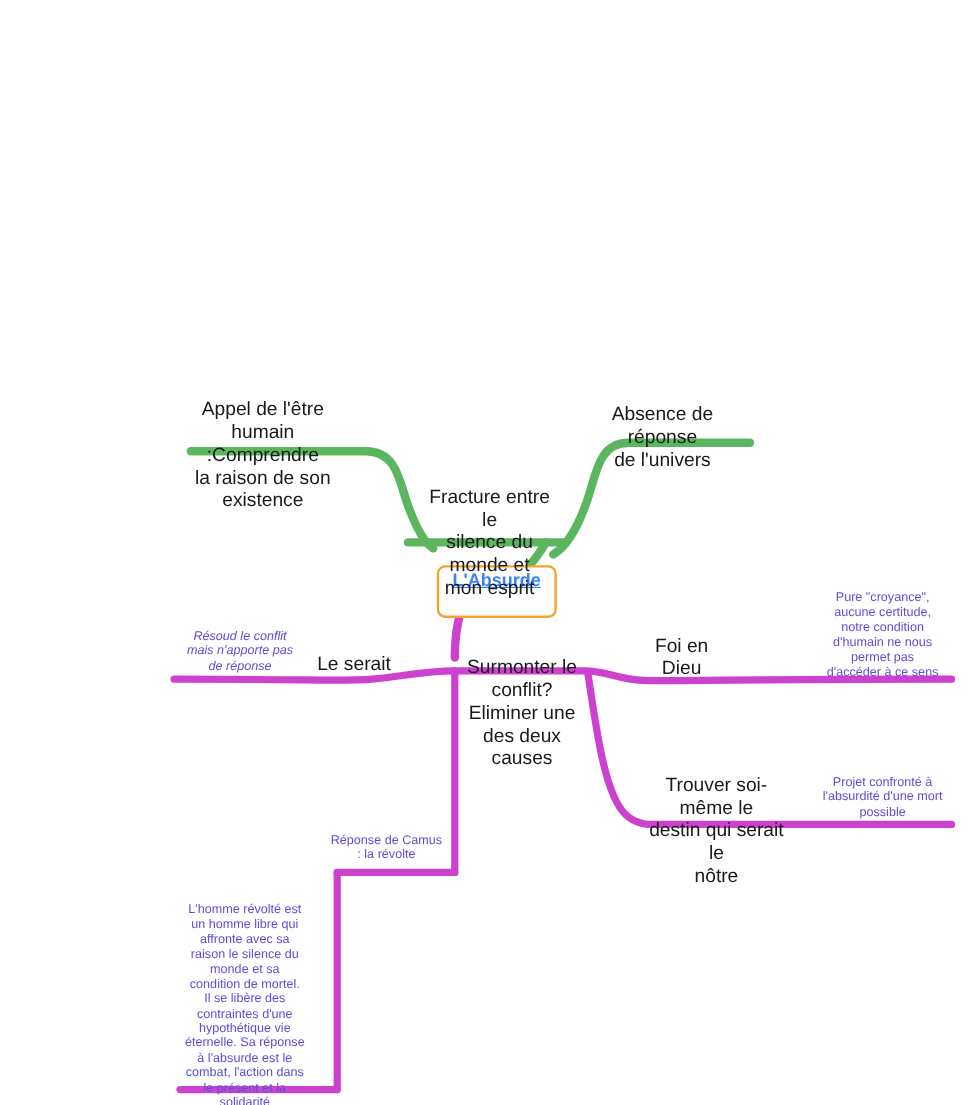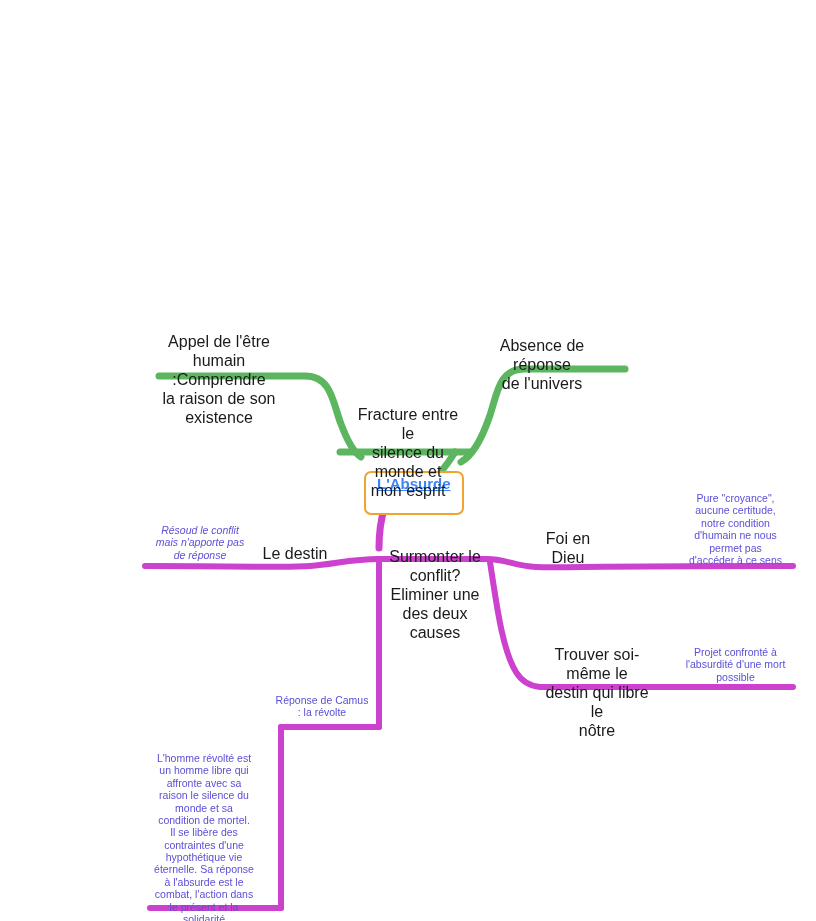--- a/index.html
+++ b/index.html
@@ -84,48 +84,48 @@
   </g>
 </svg>
 
 <div class="center-node" style="left:364px; top:471px;">L'Absurde</div>
 
 <div class="label lbl-black" style="left:160px; top:333px; width:118px;">Appel de l'être
 humain :Comprendre
 la raison de son
 existence</div>
 
-<div class="label lbl-black" style="left:481px; top:337px; width:122px;">Absence de réponse
+<div class="label lbl-black" style="left:491px; top:337px; width:122px;">Absence de réponse
 de l'univers</div>
 
 <div class="label lbl-black" style="left:352px; top:406px; width:112px;">Fracture entre le
 silence du monde et
 mon esprit</div>
 
 <div class="label lbl-black" style="left:383px; top:512px; width:104px;margin-top:36px;">Surmonter le
 conflit?Eliminer une
 des deux causes</div>
 
 <div class="label lbl-blue" style="left:150px; top:524px; width:100px;font-style:italic;">Résoud le conflit
 mais n'apporte pas
 de réponse</div>
 
-<div class="label lbl-black" style="left:261px; top:545px; width:68px;">Le destin</div>
+<div class="label lbl-black" style="left:261px; top:545px; width:68px;">Le serait</div>
 
 <div class="label lbl-black" style="left:534px; top:530px; width:68px;">Foi en Dieu</div>
 
 <div class="label lbl-blue" style="left:679px; top:492px; width:113px;">Pure "croyance",
 aucune certitude,
 notre condition
 d'humain ne nous
 permet pas
 d'accéder à ce sens</div>
 
 <div class="label lbl-black" style="left:539px; top:646px; width:116px;">Trouver soi-même le
-destin qui libre le
+destin qui serait le
 nôtre</div>
 
 <div class="label lbl-blue" style="left:679px; top:646px; width:113px;">Projet confronté à
 l'absurdité d'une mort
 possible</div>
 
 <div class="label lbl-blue" style="left:269px; top:694px; width:106px;">Réponse de Camus
 : la révolte</div>
 
 <div class="label lbl-blue" style="left:152px; top:752px; width:104px;">L'homme révolté est

